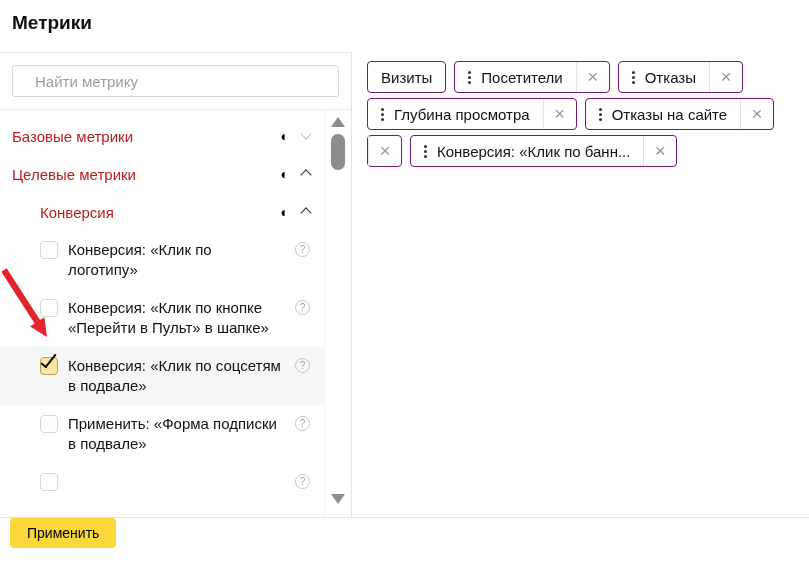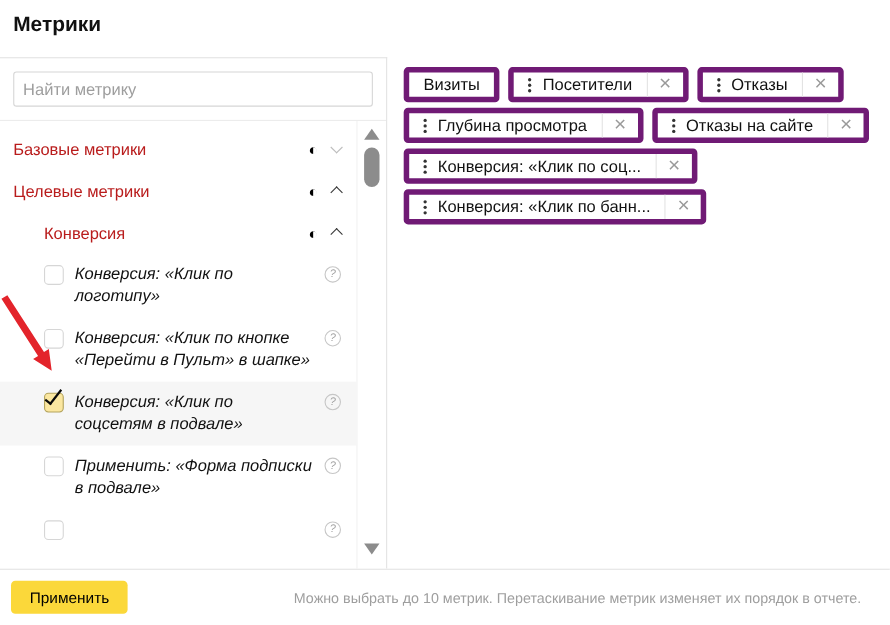--- a/index.html
+++ b/index.html
@@ -19,21 +19,21 @@
   .left-panel {
     width: 352px; flex: none;
     border-top: 1px solid #e3e3e3;
     border-right: 1px solid #e3e3e3;
     display: flex; flex-direction: column;
   }
   .search-wrap { padding: 12px; border-bottom: 1px solid #ececec; }
   .search-input {
     width: 100%; height: 32px;
     border: 1px solid #d6d6d6; border-radius: 3px;
-    padding: 0 8px; font-size: 15px; font-family: inherit;
+    padding: 0 22px; font-size: 15px; font-family: inherit;
     color: #14532d; outline: none;
   }
   .search-input::placeholder { color: #9e9e9e; }
 
   .list-wrap { flex: 1; display: flex; min-height: 0; }
   .tree { flex: 1; padding-top: 7px; min-width: 0; }
 
   .section-row {
     display: flex; align-items: center;
     height: 38px; padding: 0 14px 0 12px;
@@ -45,21 +45,21 @@
   .chev {
     width: 8px; height: 8px; flex: none;
     border-right: 1.6px solid #333; border-bottom: 1.6px solid #333;
     margin-bottom: 2px;
   }
   .chev.down { transform: rotate(45deg); border-color: #bdbdbd; margin-bottom: 5px; }
   .chev.up { transform: rotate(-135deg); margin-bottom: -2px; }
 
   .opt-row {
     display: flex; align-items: flex-start;
-    padding: 9px 14px 9px 40px; gap: 10px; cursor: pointer; font-style: italic;
+    padding: 9px 14px 9px 40px; gap: 10px; cursor: pointer;
   }
   .opt-row.highlight { background: #f6f6f6; }
   .checkbox {
     width: 18px; height: 18px; flex: none;
     border: 1px solid #d6d6d6; border-radius: 4px;
     background: #fff; position: relative; margin-top: 1px;
   }
   .checkbox.checked { background: #fbe7a0; border-color: #b3a35c; }
   .checkmark {
     position: absolute; left: 4px; top: -7px;
@@ -86,36 +86,36 @@
     border-left: 7px solid transparent; border-right: 7px solid transparent; }
   .sb-up { border-bottom: 10px solid #8c8c8c; }
   .sb-down { border-top: 10px solid #8c8c8c; margin-top: auto; }
   .sb-thumb { width: 14px; height: 36px; background: #8c8c8c; border-radius: 7px; margin-top: 7px; cursor: pointer; }
 
   
   .right-panel { flex: 1; padding: 9px 14px 0 15px; }
   .chips { display: flex; flex-wrap: wrap; gap: 5px 8px; align-content: flex-start; }
   .chip {
     display: flex; align-items: stretch; height: 32px;
-    border: 5px solid #701a75; border-radius: 4px; background: #fff;
+    border: 1px solid #701a75; border-radius: 4px; background: #fff;
   }
   .chip-main { display: flex; align-items: center; gap: 10px; padding: 0 13px; font-size: 15px; color: #111; }
   .chip-handle { width: 3px; height: 3px; border-radius: 50%; background: #333; flex: none;
     box-shadow: 0 -5px 0 #333, 0 5px 0 #333; cursor: grab; }
   .chip-close {
     display: flex; align-items: center; justify-content: center;
     width: 33px; border-left: 1px solid #e3e3e3;
     color: #9a9a9a; font-size: 19px; cursor: pointer; user-select: none;
   }
 
   
   .footer {
     position: absolute; left: 0; right: 0; bottom: 0; height: 51px;
     border-top: 1px solid #e3e3e3;
-    display: flex; align-items: center;
+    display: flex; align-items: flex-start;
     padding: 0 26px 0 10px; gap: 20px; background: #fff;
   }
   .apply-btn {
     height: 30px; padding: 0 17px;
     background: #fbd83a; border: none; border-radius: 4px;
     font-family: inherit; font-size: 14px; color: #000; cursor: pointer;
   }
   .hint { flex: 1; text-align: right; color: #9e9e9e; font-size: 13px; }
 
   
@@ -232,39 +232,34 @@
 
       <div class="chip">
         <span class="chip-main">
           <span class="chip-handle"></span>
           <span>Отказы на сайте</span>
         </span>
         <span class="chip-close">×</span>
       </div>
 
       <div class="chip">
-        <span class="chip-main">
-          <span class="chip-handle"></span>
-          <span>Конверсия: «Клик по соц...</span>
-        </span>
         <span class="chip-close">×</span>
       </div>
 
       <div class="chip">
         <span class="chip-main">
           <span class="chip-handle"></span>
           <span>Конверсия: «Клик по банн...</span>
         </span>
         <span class="chip-close">×</span>
       </div>
 
     </div>
   </div>
 </div>
 
 <div class="footer">
   <button class="apply-btn">Применить</button>
-  <div class="hint">Можно выбрать до 10 метрик. Перетаскивание метрик изменяет их порядок в отчете.</div>
 </div>
 
 <svg class="red-arrow" width="52" height="80" viewBox="0 0 52 80">
   <polygon points="1.3,7.7 34.6,59.6 30.1,62.4 47,73 44.4,53.3 40.0,56.1 6.7,4.3" fill="#e3242b"></polygon>
 </svg>
 
 </body></html>

